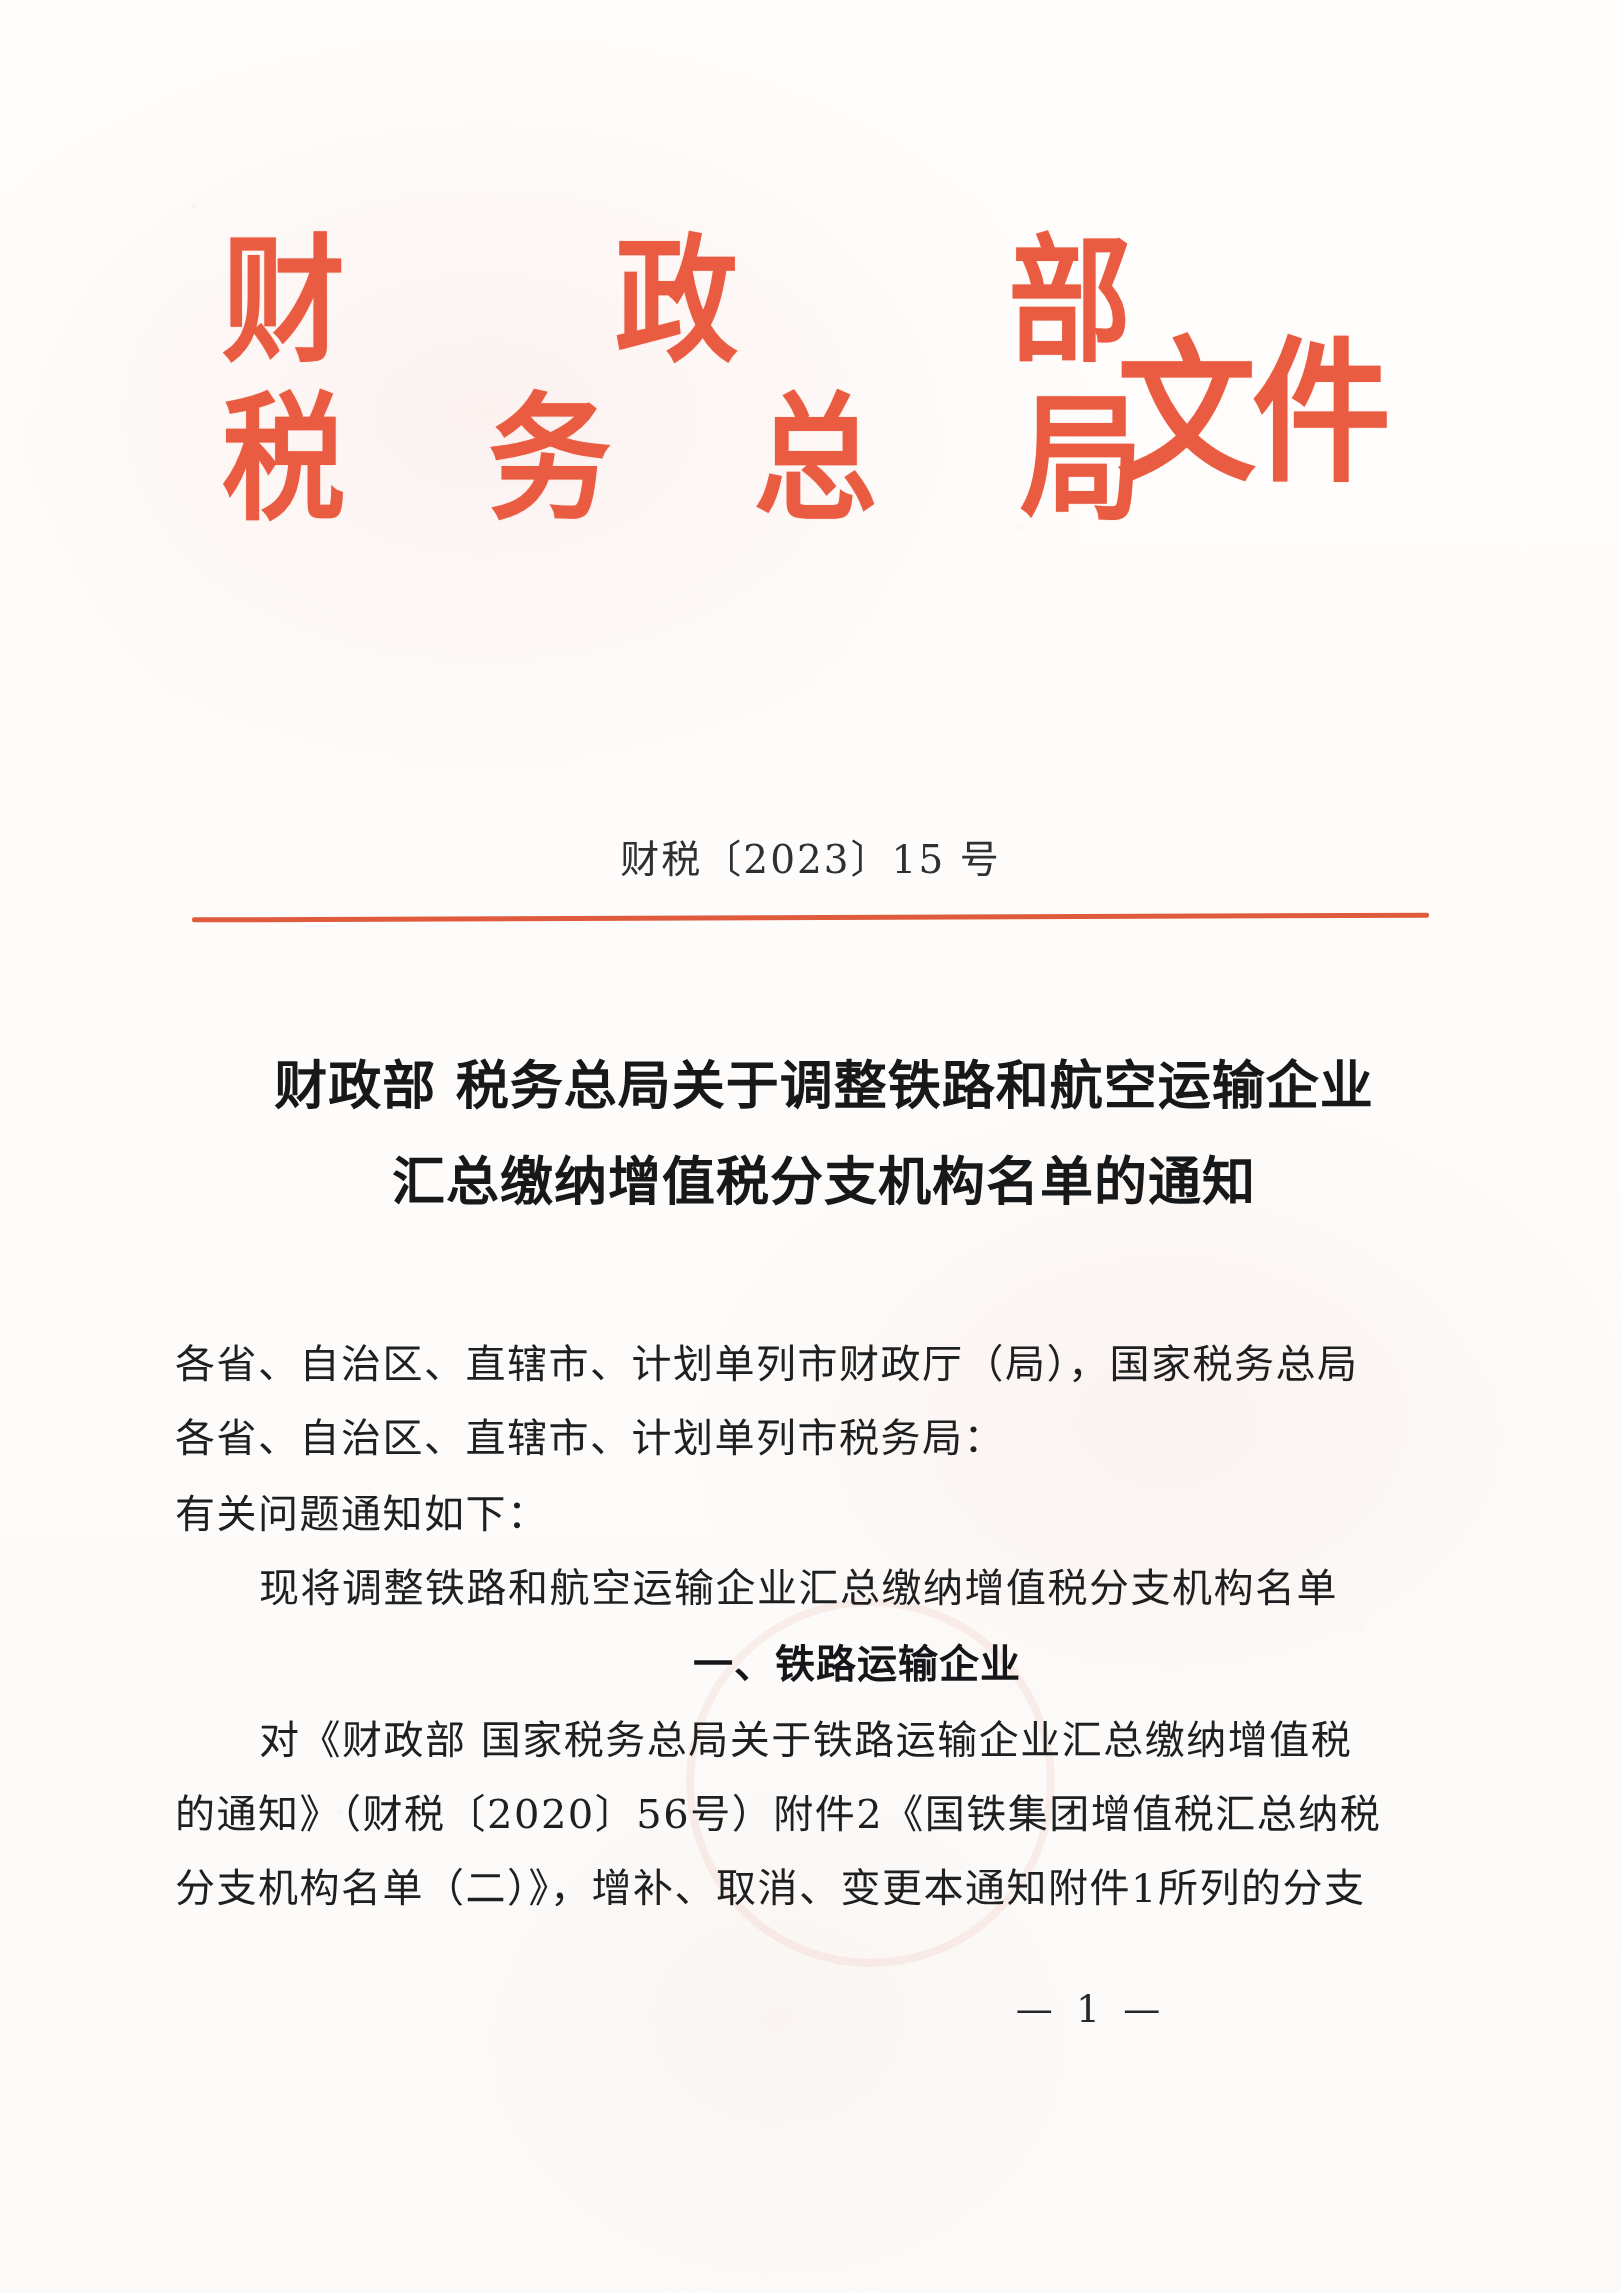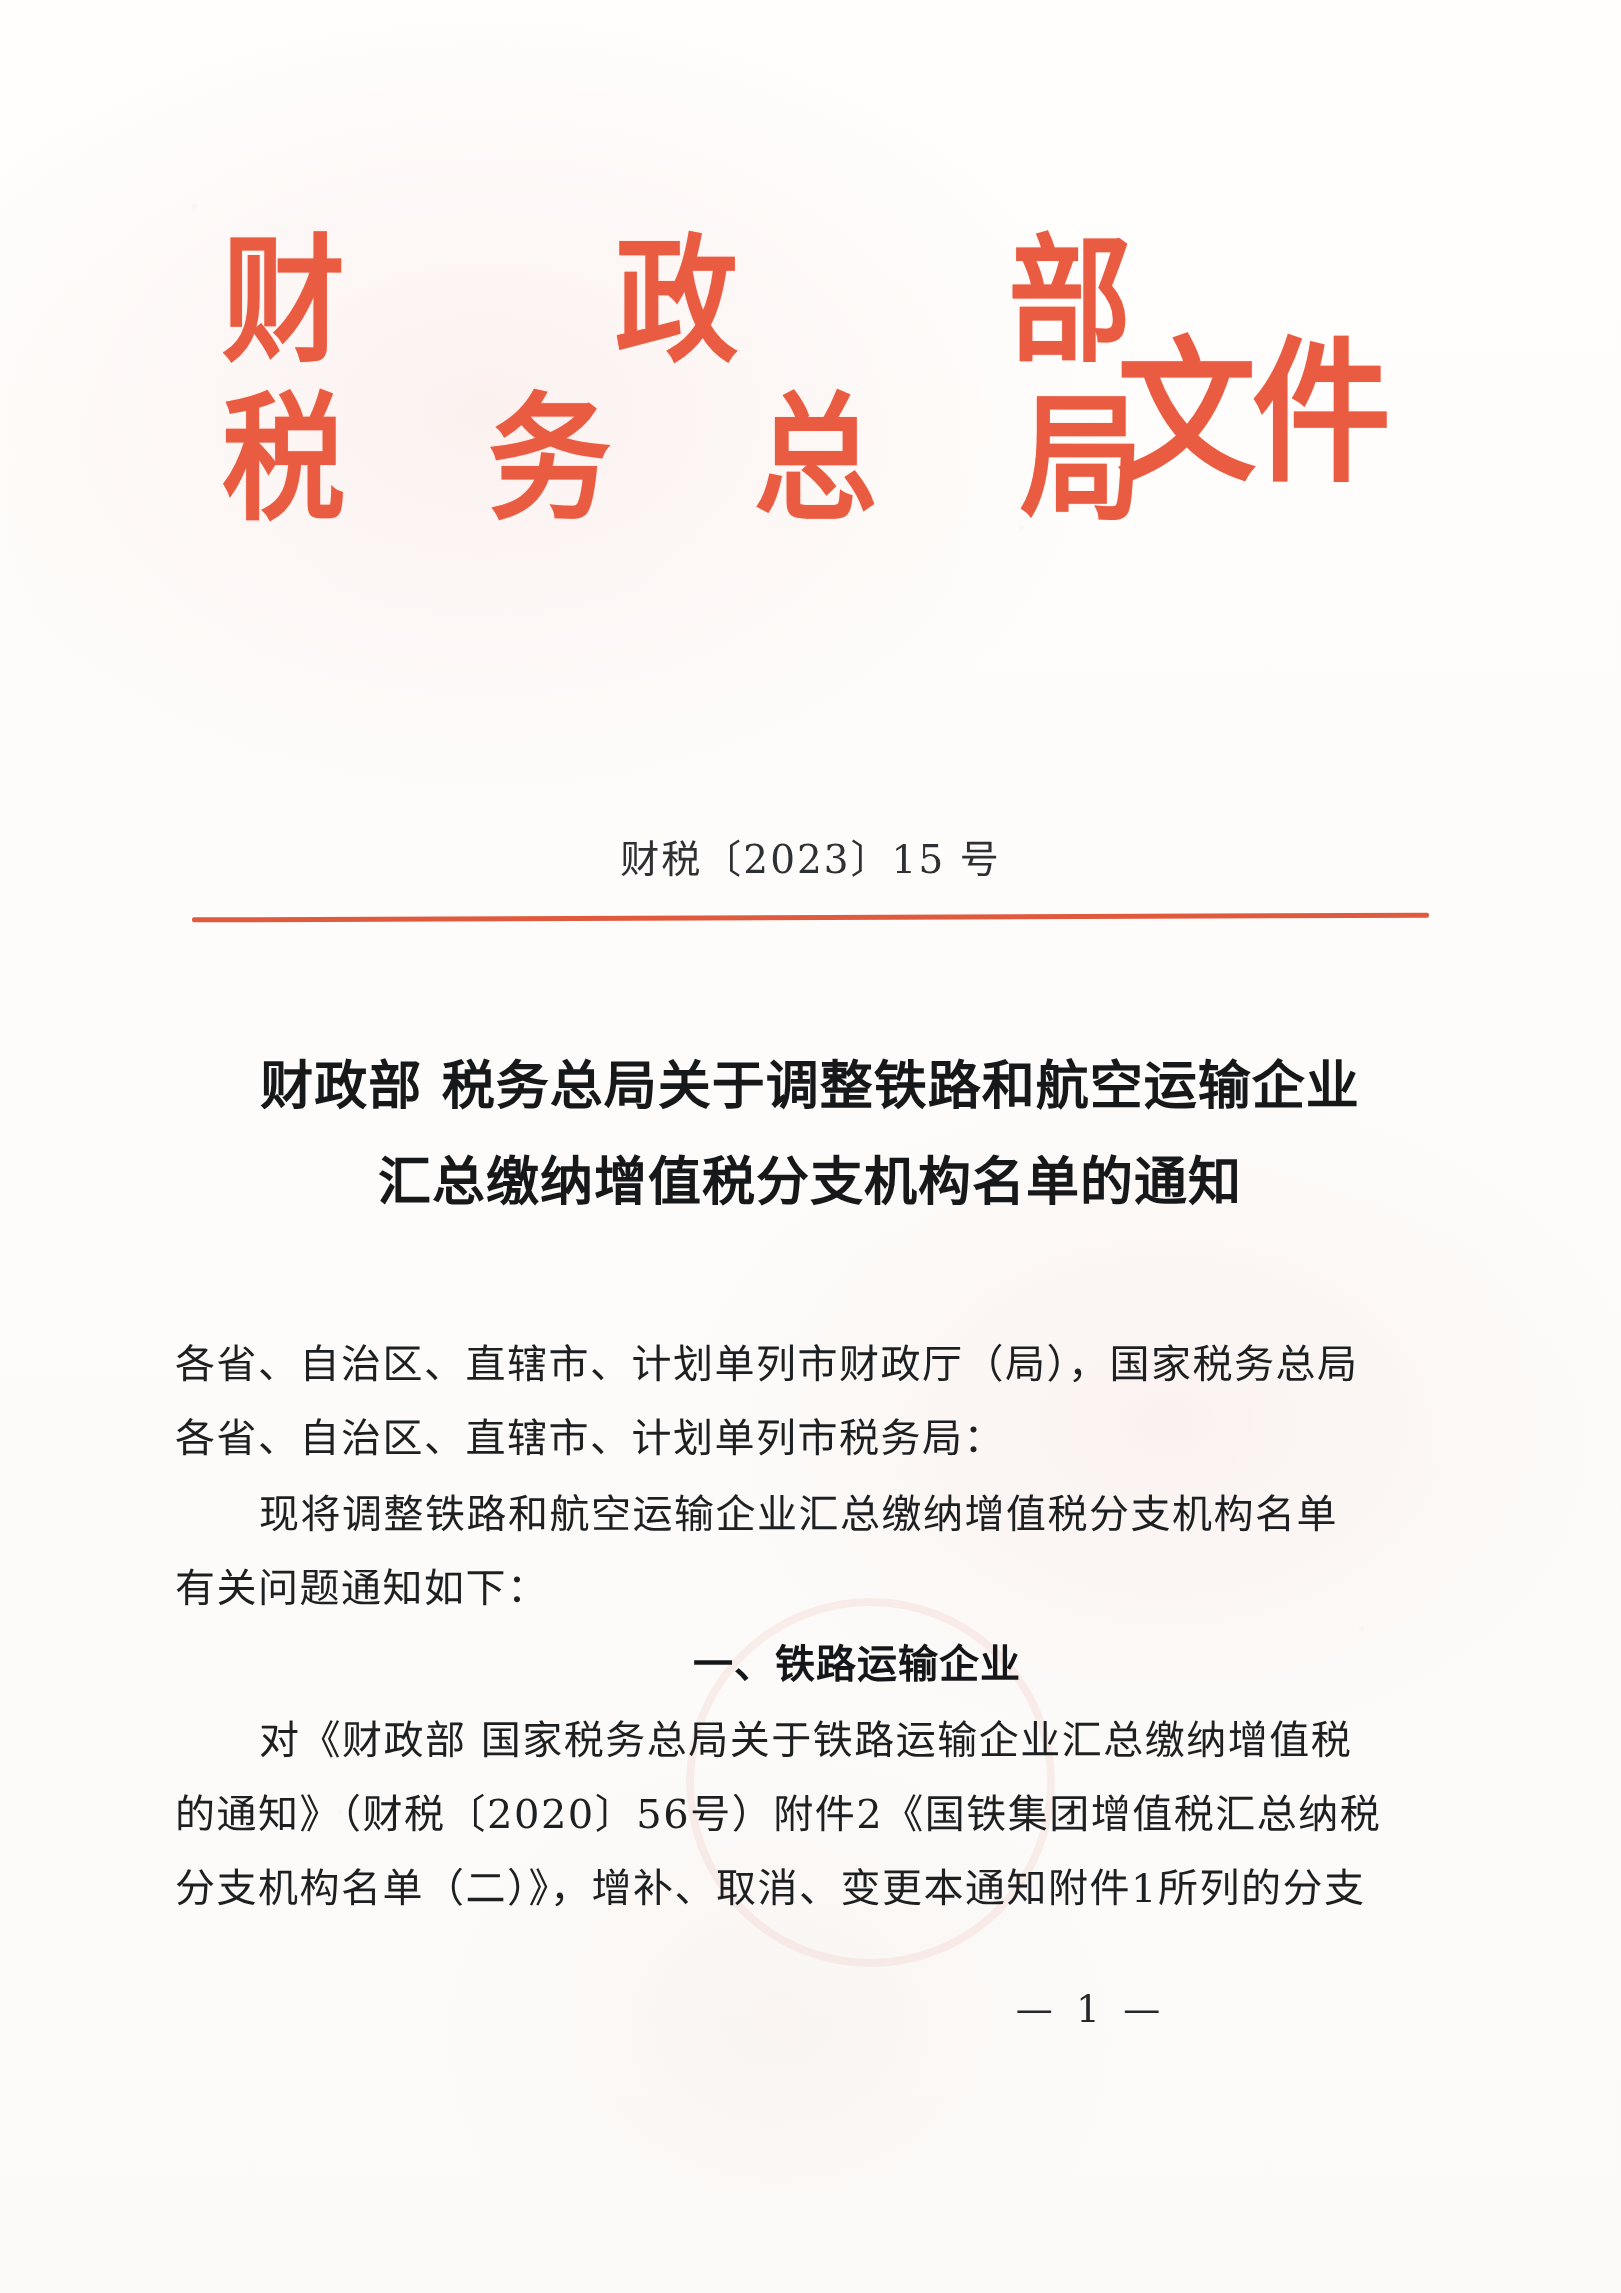--- a/index.html
+++ b/index.html
@@ -110,21 +110,21 @@
     width: 1237px;
     height: 4.9px;
     background: #e05a3e;
     transform: rotate(-0.22deg);
     border-radius: 2px;
   }
 
   
   .doc-title {
     position: absolute;
-    left: 127px;
+    left: 141px;
     top: 1037px;
     width: 1366px;
     text-align: center;
     color: #17181a;
     font-family: "DejaVu Serif", "Liberation Serif", serif;
     font-weight: 700;
     font-size: 53px;
     line-height: 96px;
     letter-spacing: 1px;
   }
@@ -223,22 +223,22 @@
     <span class="tl">财政部 税务总局关于调整铁路和航空运输企业</span>
     <span class="tl">汇总缴纳增值税分支机构名单的通知</span>
   </div>
 
   <div class="body-block">
     <p>
       <span class="p-line">各省、自治区、直辖市、计划单列市财政厅（局），国家税务总局</span>
       <span class="p-line">各省、自治区、直辖市、计划单列市税务局：</span>
     </p>
     <p>
+      <span class="p-line">有关问题通知如下：</span>
       <span class="p-line indent2">现将调整铁路和航空运输企业汇总缴纳增值税分支机构名单</span>
-      <span class="p-line">有关问题通知如下：</span>
     </p>
     <p class="sec-heading">一、铁路运输企业</p>
     <p>
       <span class="p-line indent2">对《财政部  国家税务总局关于铁路运输企业汇总缴纳增值税</span>
       <span class="p-line">的通知》（财税〔2020〕56号）附件2《国铁集团增值税汇总纳税</span>
       <span class="p-line">分支机构名单（二）》，增补、取消、变更本通知附件1所列的分支</span>
     </p>
   </div>
 
   <div class="page-footer">

